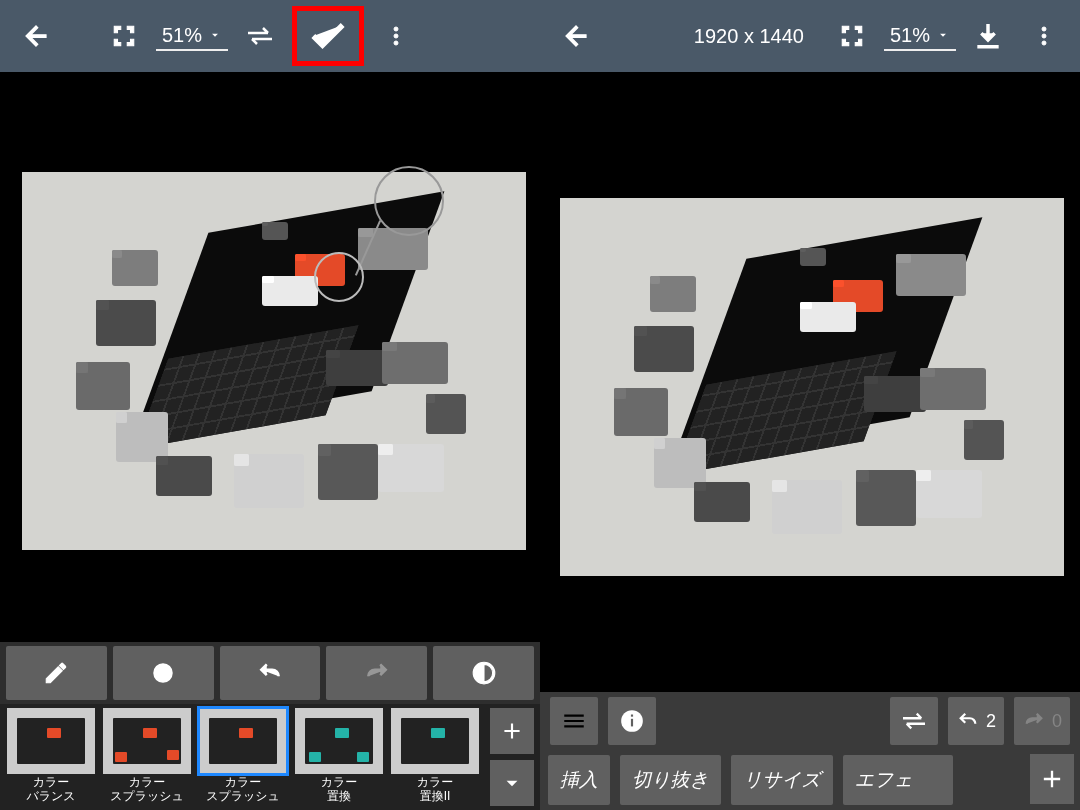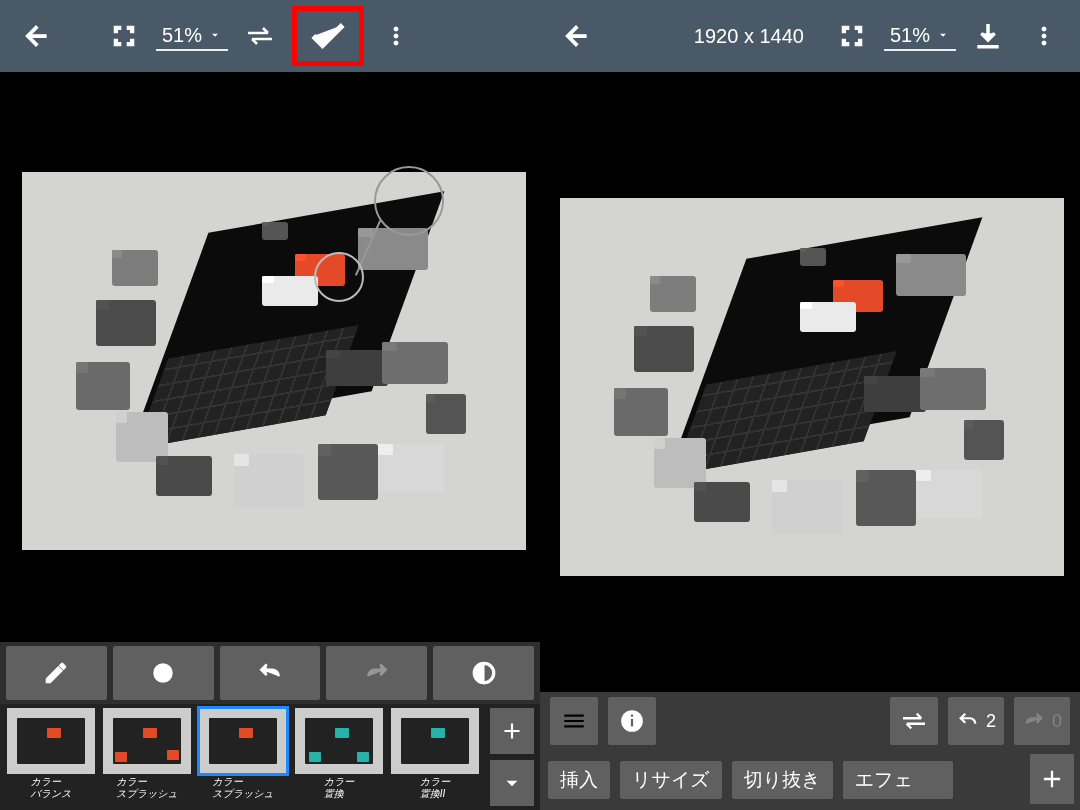--- a/index.html
+++ b/index.html
@@ -37,31 +37,31 @@
 .left-tools { background: #272727; }
 .tool-row { height: 62px; display: flex; gap: 6px; padding: 4px 6px; background: #2e2e2e; }
 .tool-btn { flex: 1; background: #606060; display: flex; align-items: center; justify-content: center; cursor: pointer; border-radius: 2px; }
 .tool-btn.disabled svg { opacity: .35; }
 .tool-btn svg { fill: #fff; stroke: #fff; }
 
 .thumb-row { height: 106px; display: flex; gap: 6px; padding: 4px 6px; background: #222; align-items: flex-start; position: relative; }
 .thumb { width: 90px; display: flex; flex-direction: column; align-items: center; gap: 2px; cursor: pointer; }
 .thumb-img { width: 88px; height: 66px; background: #ccc; position: relative; overflow: hidden; }
 .thumb.selected .thumb-img { outline: 3px solid #1e88ff; outline-offset: -1px; }
-.thumb-label { color: #fff; font-size: 10px; line-height: 1.15; white-space: pre-line; font-style: italic; }
+.thumb-label { color: #fff; font-size: 12px; text-align: center; line-height: 1.15; white-space: pre-line; }
 .thumb-side { width: 44px; display: flex; flex-direction: column; gap: 6px; margin-left: auto; }
 .thumb-side .sq { width: 44px; height: 46px; background: #606060; display:flex; align-items:center; justify-content:center; cursor:pointer; }
 .thumb-side .sq svg { fill: #fff; }
 
 
 .right-tools { background: #3a3a3a; padding: 0; }
 .rt-row { height: 58px; display: flex; gap: 10px; padding: 6px 10px; align-items: center; }
 .rt-btn { background: #606060; height: 48px; min-width: 48px; padding: 0 8px; display:flex; align-items:center; justify-content:center; color:#fff; font-size:18px; gap:6px; cursor:pointer; border-radius:2px; }
 .rt-row2 { height: 60px; display:flex; gap:10px; padding: 4px 8px; align-items:center; }
-.rt-tab { background:#606060; color:#fff; height:38px; display:flex; align-items:center; justify-content:center; font-size:19px; padding:0 12px; white-space:nowrap; cursor:pointer; border-radius:2px; }
+.rt-tab { background:#606060; color:#fff; height:50px; display:flex; align-items:center; justify-content:center; font-size:19px; padding:0 12px; white-space:nowrap; cursor:pointer; border-radius:2px;font-style:italic; }
 .rt-row .pushright { margin-left:auto; }
 .rt-btn.disabled { color: #858585; }
 .rt-btn.disabled svg { stroke: #858585; fill:#858585; }
 .rt-plus-float { position:absolute; right:6px; bottom:6px; width:44px; height:50px; background:#606060; display:flex; align-items:center; justify-content:center; cursor:pointer; }
 
 
 .thumb-img .mini { position:absolute; border-radius:1px; }
 </style>
 </head>
 <body>
@@ -309,24 +309,24 @@
               <path d="M15 14l5-5-5-5M20 9H10a6 6 0 00-6 6"></path>
             </svg>
           <span>0</span>
         </div>
       </div>
       <div class="rt-row2">
         <div class="rt-tab">
             <span>挿入</span>
           </div>
         <div class="rt-tab">
+            <span>切り抜き</span>
+          </div>
+        <div class="rt-tab">
             <span>リサイズ</span>
-          </div>
-        <div class="rt-tab">
-            <span>切り抜き</span>
           </div>
         <div class="rt-tab" style="padding-right:40px">
             <span>エフェ</span>
           </div>
       </div>
       <div class="rt-plus-float">
           <svg width="28" height="28" viewBox="0 0 24 24" fill="#fff">
             <path d="M11 5h2v14h-2zM5 11h14v2H5z"></path>
           </svg>
         </div>

